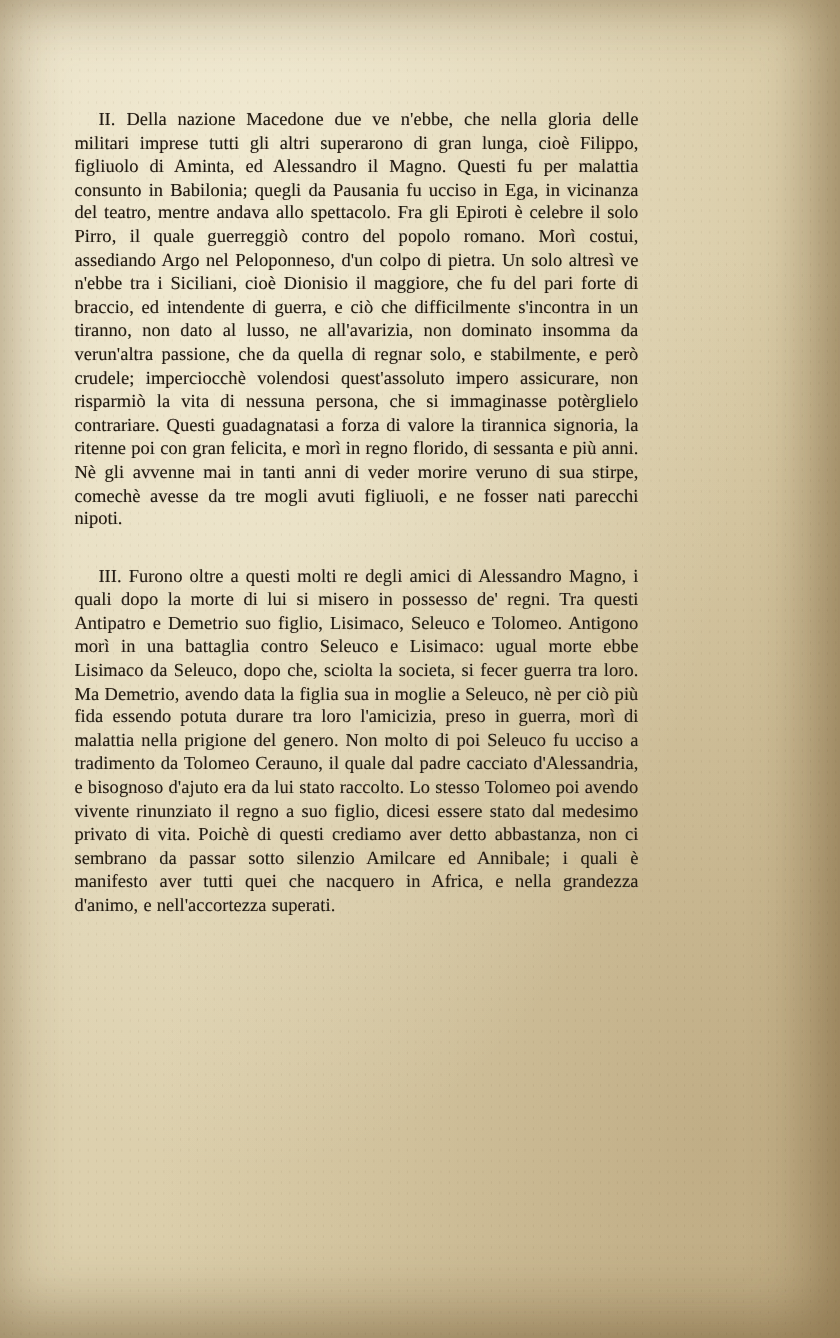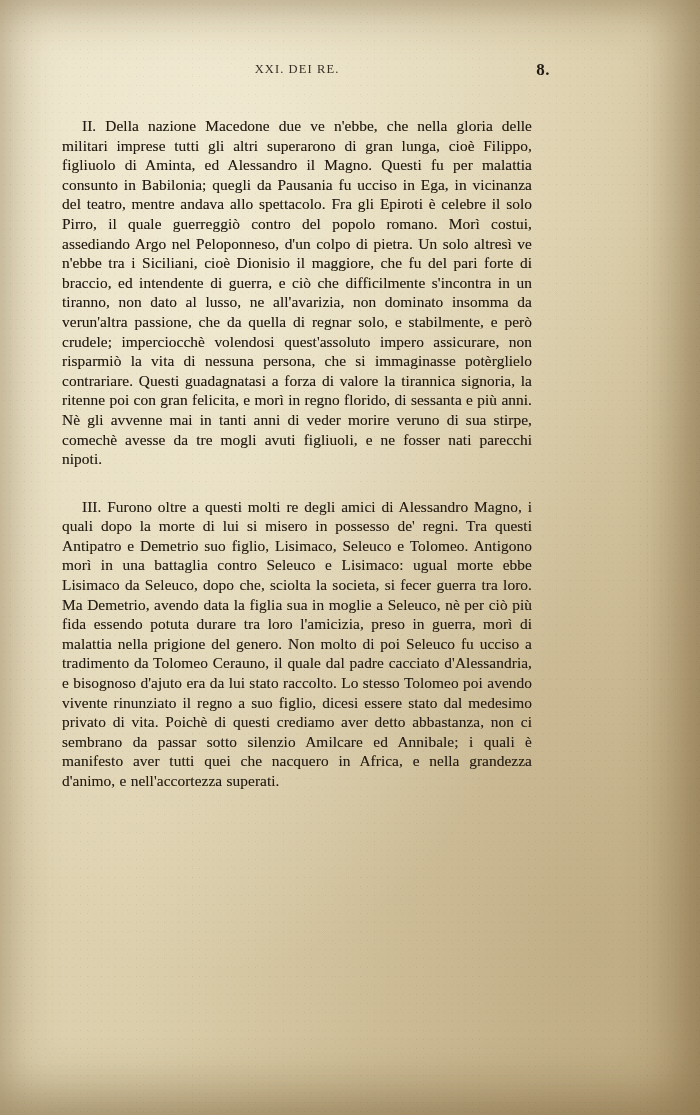--- a/index.html
+++ b/index.html
@@ -104,24 +104,20 @@
   
   .body-text p:nth-child(2) { opacity: 0.985; }
   .body-text p:nth-child(3) { opacity: 0.99; }
 </style>
 </head>
 <body>
 
 <div class="page">
   <div class="content">
 
-    <div class="runhead">
-      <div class="runhead-title">XXI. DEI RE.</div>
-      <div class="runhead-folio">8.</div>
-    </div>
 
     <div class="body-text">
       <p class="indent">II. Della nazione Macedone due ve n'ebbe, che nella gloria delle militari imprese tutti gli altri superarono di gran lunga, cioè Filippo, figliuolo di Aminta, ed Alessandro il Magno. Questi fu per malattia consunto in Babilonia; quegli da Pausania fu ucciso in Ega, in vicinanza del teatro, mentre andava allo spettacolo. Fra gli Epiroti è celebre il solo Pirro, il quale guerreggiò contro del popolo romano. Morì costui, assediando Argo nel Peloponneso, d'un colpo di pietra. Un solo altresì ve n'ebbe tra i Siciliani, cioè Dionisio il maggiore, che fu del pari forte di braccio, ed intendente di guerra, e ciò che difficilmente s'incontra in un tiranno, non dato al lusso, ne all'avarizia, non dominato insomma da verun'altra passione, che da quella di regnar solo, e stabilmente, e però crudele; imperciocchè volendosi quest'assoluto impero assicurare, non risparmiò la vita di nessuna persona, che si immaginasse potèrglielo contrariare. Questi guadagnatasi a forza di valore la tirannica signoria, la ritenne poi con gran felicita, e morì in regno florido, di sessanta e più anni. Nè gli avvenne mai in tanti anni di veder morire veruno di sua stirpe, comechè avesse da tre mogli avuti figliuoli, e ne fosser nati parecchi nipoti.</p>
       <p class="indent">III. Furono oltre a questi molti re degli amici di Alessandro Magno, i quali dopo la morte di lui si misero in possesso de' regni. Tra questi Antipatro e Demetrio suo figlio, Lisimaco, Seleuco e Tolomeo. Antigono morì in una battaglia contro Seleuco e Lisimaco: ugual morte ebbe Lisimaco da Seleuco, dopo che, sciolta la societa, si fecer guerra tra loro. Ma Demetrio, avendo data la figlia sua in moglie a Seleuco, nè per ciò più fida essendo potuta durare tra loro l'amicizia, preso in guerra, morì di malattia nella prigione del genero. Non molto di poi Seleuco fu ucciso a tradimento da Tolomeo Cerauno, il quale dal padre cacciato d'Alessandria, e bisognoso d'ajuto era da lui stato raccolto. Lo stesso Tolomeo poi avendo vivente rinunziato il regno a suo figlio, dicesi essere stato dal medesimo privato di vita. Poichè di questi crediamo aver detto abbastanza, non ci sembrano da passar sotto silenzio Amilcare ed Annibale; i quali è manifesto aver tutti quei che nacquero in Africa, e nella grandezza d'animo, e nell'accortezza superati.</p>
     </div>
 
   </div>
 </div>
 
 </body></html>

